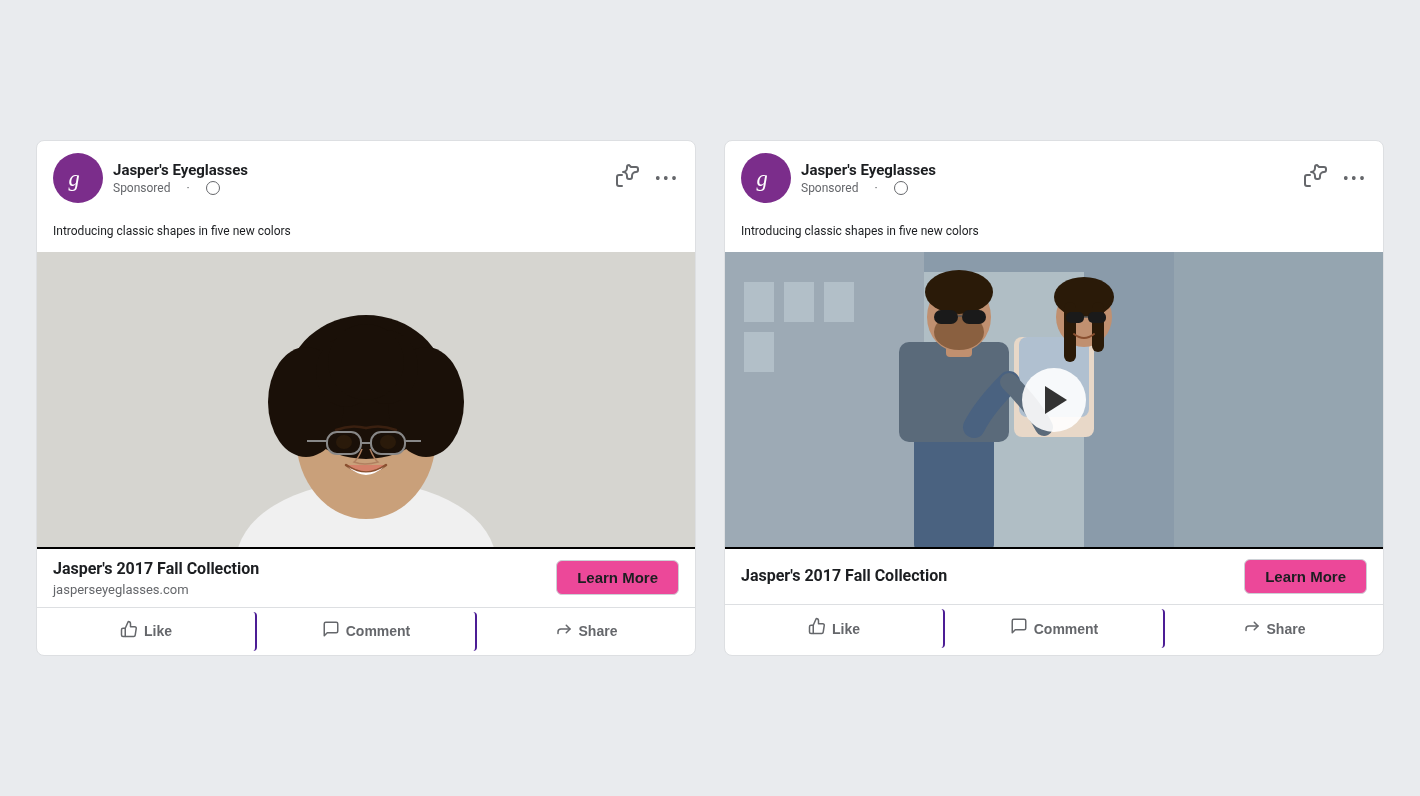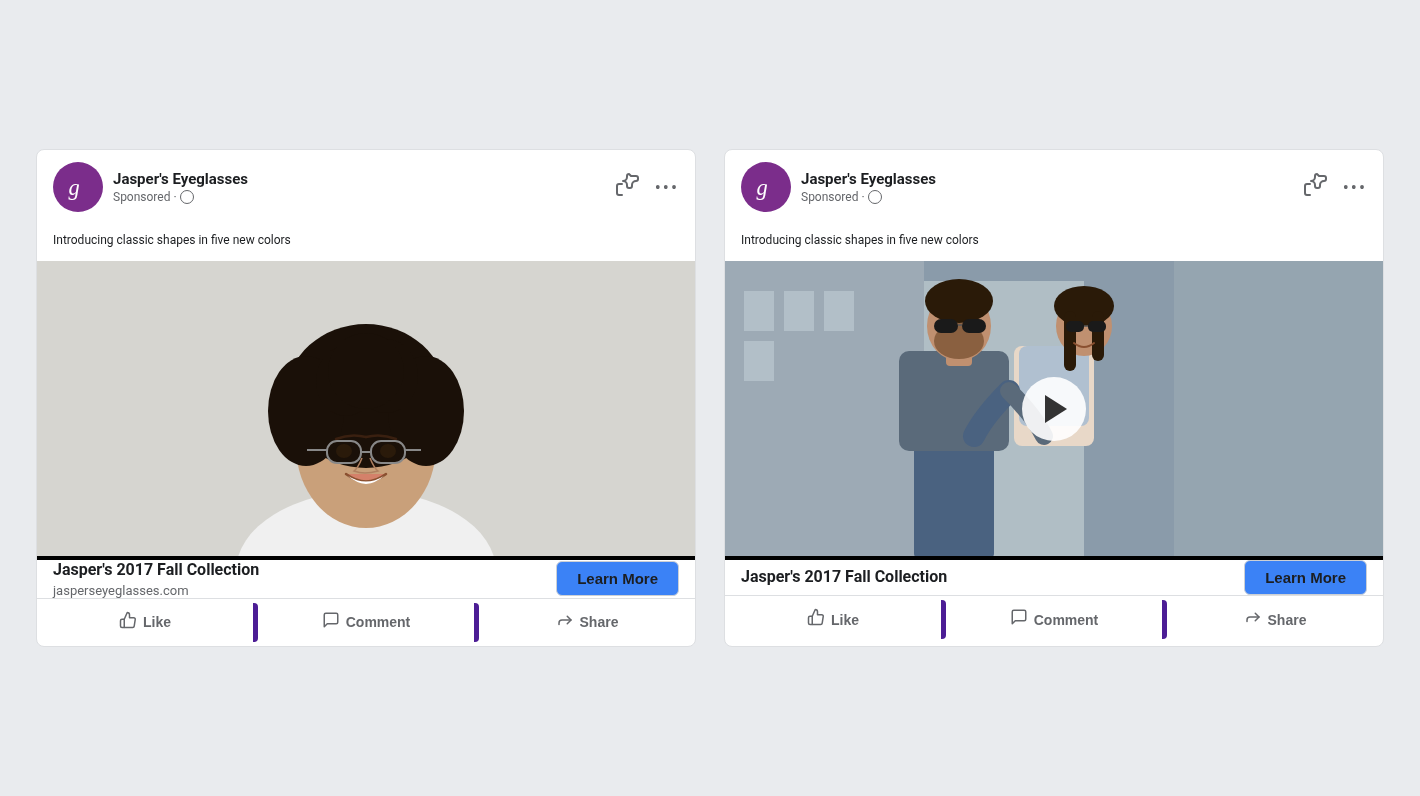--- a/index.html
+++ b/index.html
@@ -51,21 +51,21 @@
       font-size: 15px;
       font-weight: 700;
       color: #1c1e21;
       line-height: 1.3;
     }
     .sponsored-line {
       font-size: 12px;
       color: #65676b;
       display: flex;
       align-items: center;
-      gap: 3px;
+      gap: 16px;
     }
     .header-actions {
       display: flex;
       align-items: center;
       gap: 16px;
     }
     .like-icon-header {
       color: #65676b;
       font-size: 22px;
     }
@@ -103,42 +103,42 @@
     }
     .play-triangle {
       width: 0;
       height: 0;
       border-top: 14px solid transparent;
       border-bottom: 14px solid transparent;
       border-left: 22px solid #333;
       margin-left: 4px;
     }
     .ad-bottom {
-      border-top: 4px solid #000000;
-      padding: 0 16px;
+      border-top: 2px solid #000000;
+      padding: 10px 16px;
       display: flex;
       align-items: center;
       justify-content: space-between;
     }
     .ad-bottom-left {
       flex: 1;
     }
     .ad-title {
       font-size: 16px;
       font-weight: 700;
       color: #1c1e21;
       line-height: 1.3;
     }
     .ad-url {
       font-size: 13px;
       color: #65676b;
       margin-top: 2px;
     }
     .learn-more-btn {
-      background: #3b82f6;
+      background: #ec4899;
       border: 1px solid #ccd0d5;
       border-radius: 6px;
       padding: 8px 20px;
       font-size: 15px;
       font-weight: 600;
       color: #1c1e21;
       cursor: pointer;
       white-space: nowrap;
       margin-left: 12px;
     }
@@ -156,21 +156,21 @@
       gap: 6px;
       cursor: pointer;
       border-radius: 4px;
       font-size: 14px;
       font-weight: 600;
       color: #65676b;
       border: none;
       background: none;
     }
     .footer-action:not(:last-child) {
-      border-right: 5px solid #4c1d95;
+      border-right: 2px solid #4c1d95;
     }
     .footer-icon {
       font-size: 18px;
     }
     .globe-icon {
       display: inline-block;
       width: 14px;
       height: 14px;
       border-radius: 50%;
       border: 1.5px solid #65676b;

